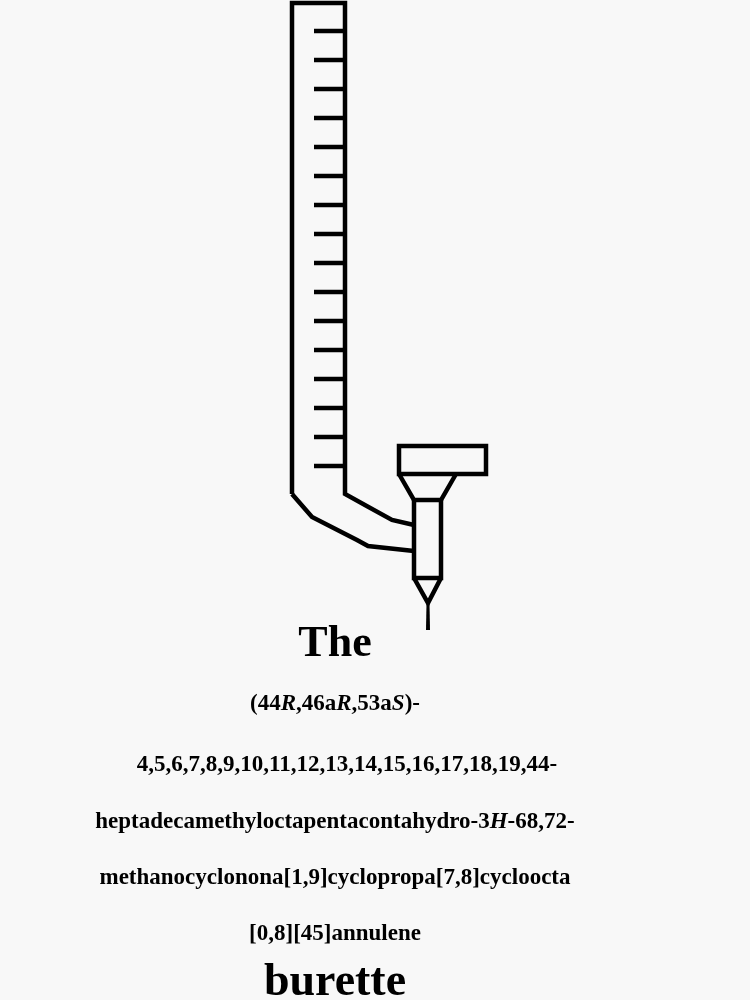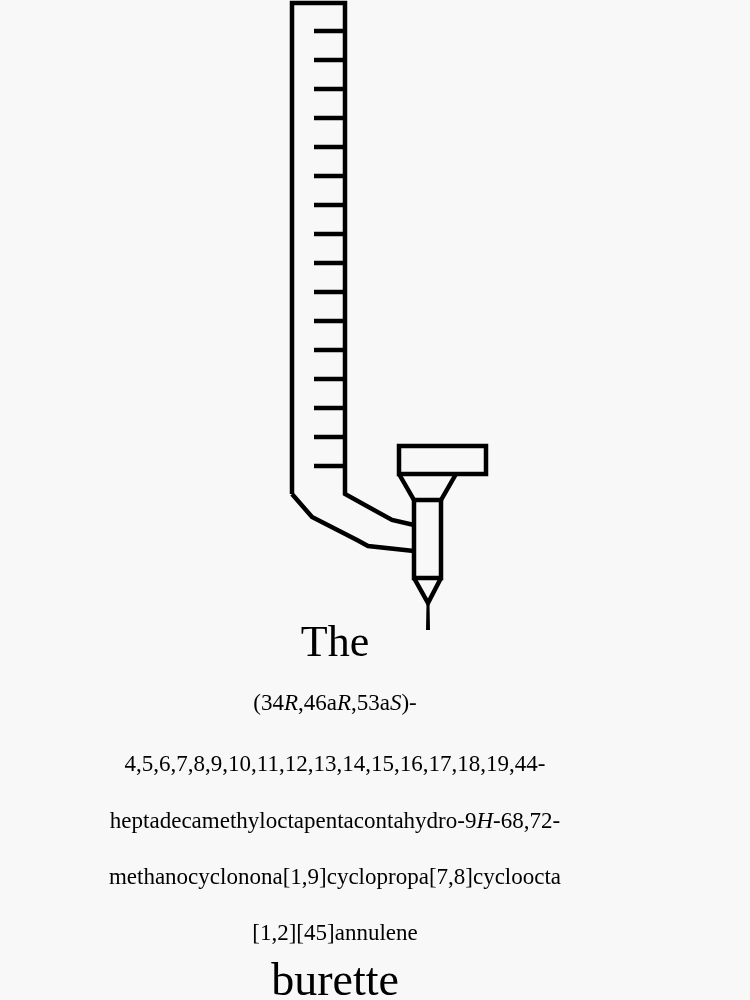--- a/index.html
+++ b/index.html
@@ -20,34 +20,34 @@
       left: 0;
       top: 0;
       width: 750px;
       height: 640px;
     }
     .line {
       position: absolute;
       left: 0;
       width: 670px;
       text-align: center;
-      font-weight: normal;
+      font-weight: bold;
       white-space: nowrap;
     }
     .the-word {
       top: 614px;
       font-size: 44px;
       line-height: 56px;
     }
     .name-line {
       font-size: 23px;
       line-height: 30px;
     }
     .name-line-1 { top: 688px; }
-    .name-line-2 { top: 749px; }
+    .name-line-2 { top: 749px; margin-left: 12px; }
     .name-line-3 { top: 806px; }
     .name-line-4 { top: 862px; }
     .name-line-5 { top: 918px; }
     .burette-word {
       top: 950px;
       font-size: 46px;
       line-height: 60px;
     }
     i { font-style: italic; }
   </style>
@@ -86,23 +86,23 @@
     <line x1="314" y1="350" x2="345" y2="350"></line>
     <line x1="314" y1="379" x2="345" y2="379"></line>
     <line x1="314" y1="408" x2="345" y2="408"></line>
     <line x1="314" y1="437" x2="345" y2="437"></line>
     <line x1="314" y1="466" x2="345" y2="466"></line>
   </g>
 </svg>
 
 <div class="line the-word">The</div>
 
-<div class="line name-line name-line-1"><span>(34</span><i>R</i><span>,46a</span><i>R</i><span>,53a</span><i>S</i><span>)-</span></div>
+<div class="line name-line name-line-1"><span>(44</span><i>R</i><span>,46a</span><i>R</i><span>,53a</span><i>S</i><span>)-</span></div>
 
 <div class="line name-line name-line-2">4,5,6,7,8,9,10,11,12,13,14,15,16,17,18,19,44-</div>
 
-<div class="line name-line name-line-3"><span>heptadecamethyloctapentacontahydro-9</span><i>H</i><span>-68,72-</span></div>
+<div class="line name-line name-line-3"><span>heptadecamethyloctapentacontahydro-3</span><i>H</i><span>-68,72-</span></div>
 
 <div class="line name-line name-line-4">methanocyclonona[1,9]cyclopropa[7,8]cycloocta</div>
 
-<div class="line name-line name-line-5">[1,2][45]annulene</div>
+<div class="line name-line name-line-5">[0,8][45]annulene</div>
 
 <div class="line burette-word">burette</div>
 
 </body></html>

